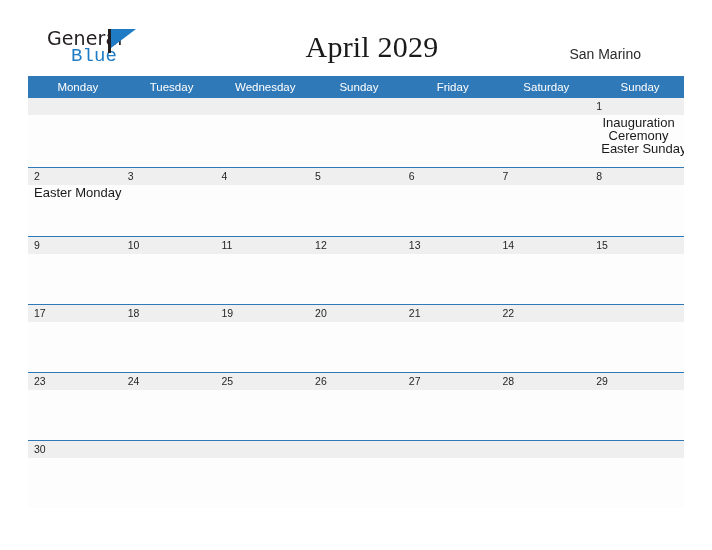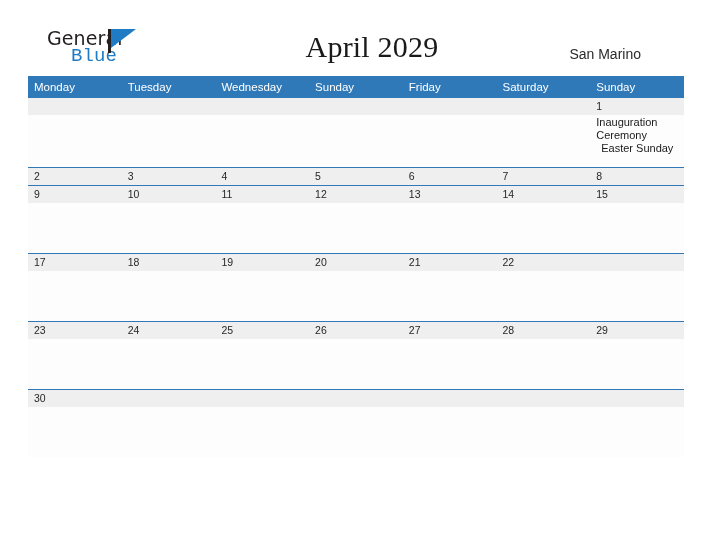--- a/index.html
+++ b/index.html
@@ -126,20 +126,21 @@
     width: 93.71px;
     height: 22px;
     line-height: 22px;
     color: #ffffff;
     font-size: 11.5px;
     padding-left: 6px;
     box-sizing: border-box;
     font-family: "Liberation Sans", sans-serif;
     white-space: nowrap;
     overflow: hidden;
+    text-align: center;
   }
 
   .week-row {
     width: 656px;
     border-top: 1.5px solid #3079b8;
   }
   .week-row.first {
     border-top: none;
   }
 
@@ -162,25 +163,26 @@
 
   .event-band {
     display: flex;
     width: 656px;
     background: #fdfdfd;
   }
   .event-cell {
     width: 93.71px;
     box-sizing: border-box;
     padding: 1px 3px 0 6px;
-    font-size: 11px;
+    font-size: 13px;
     line-height: 13px;
     color: #1a1a1a;
     font-family: "Liberation Sans", sans-serif;
     overflow: hidden;
+    text-align: center;
   }
   .event-item {
     display: block;
     white-space: nowrap;
   }
   .event-item.indent {
     padding-left: 5px;
   }
 
   
@@ -250,20 +252,31 @@
         <div class="week-row">
           <div class="date-band">
             <div class="date-cell">2</div>
             <div class="date-cell">3</div>
             <div class="date-cell">4</div>
             <div class="date-cell">5</div>
             <div class="date-cell">6</div>
             <div class="date-cell">7</div>
             <div class="date-cell">8</div>
           </div>
+          <div class="event-band h-r1">
+            <div class="event-cell">
+              <span class="event-item">Easter Monday</span>
+            </div>
+            <div class="event-cell"></div>
+            <div class="event-cell"></div>
+            <div class="event-cell"></div>
+            <div class="event-cell"></div>
+            <div class="event-cell"></div>
+            <div class="event-cell"></div>
+          </div>
         </div>
         <div class="week-row">
           <div class="date-band">
             <div class="date-cell">9</div>
             <div class="date-cell">10</div>
             <div class="date-cell">11</div>
             <div class="date-cell">12</div>
             <div class="date-cell">13</div>
             <div class="date-cell">14</div>
             <div class="date-cell">15</div>

